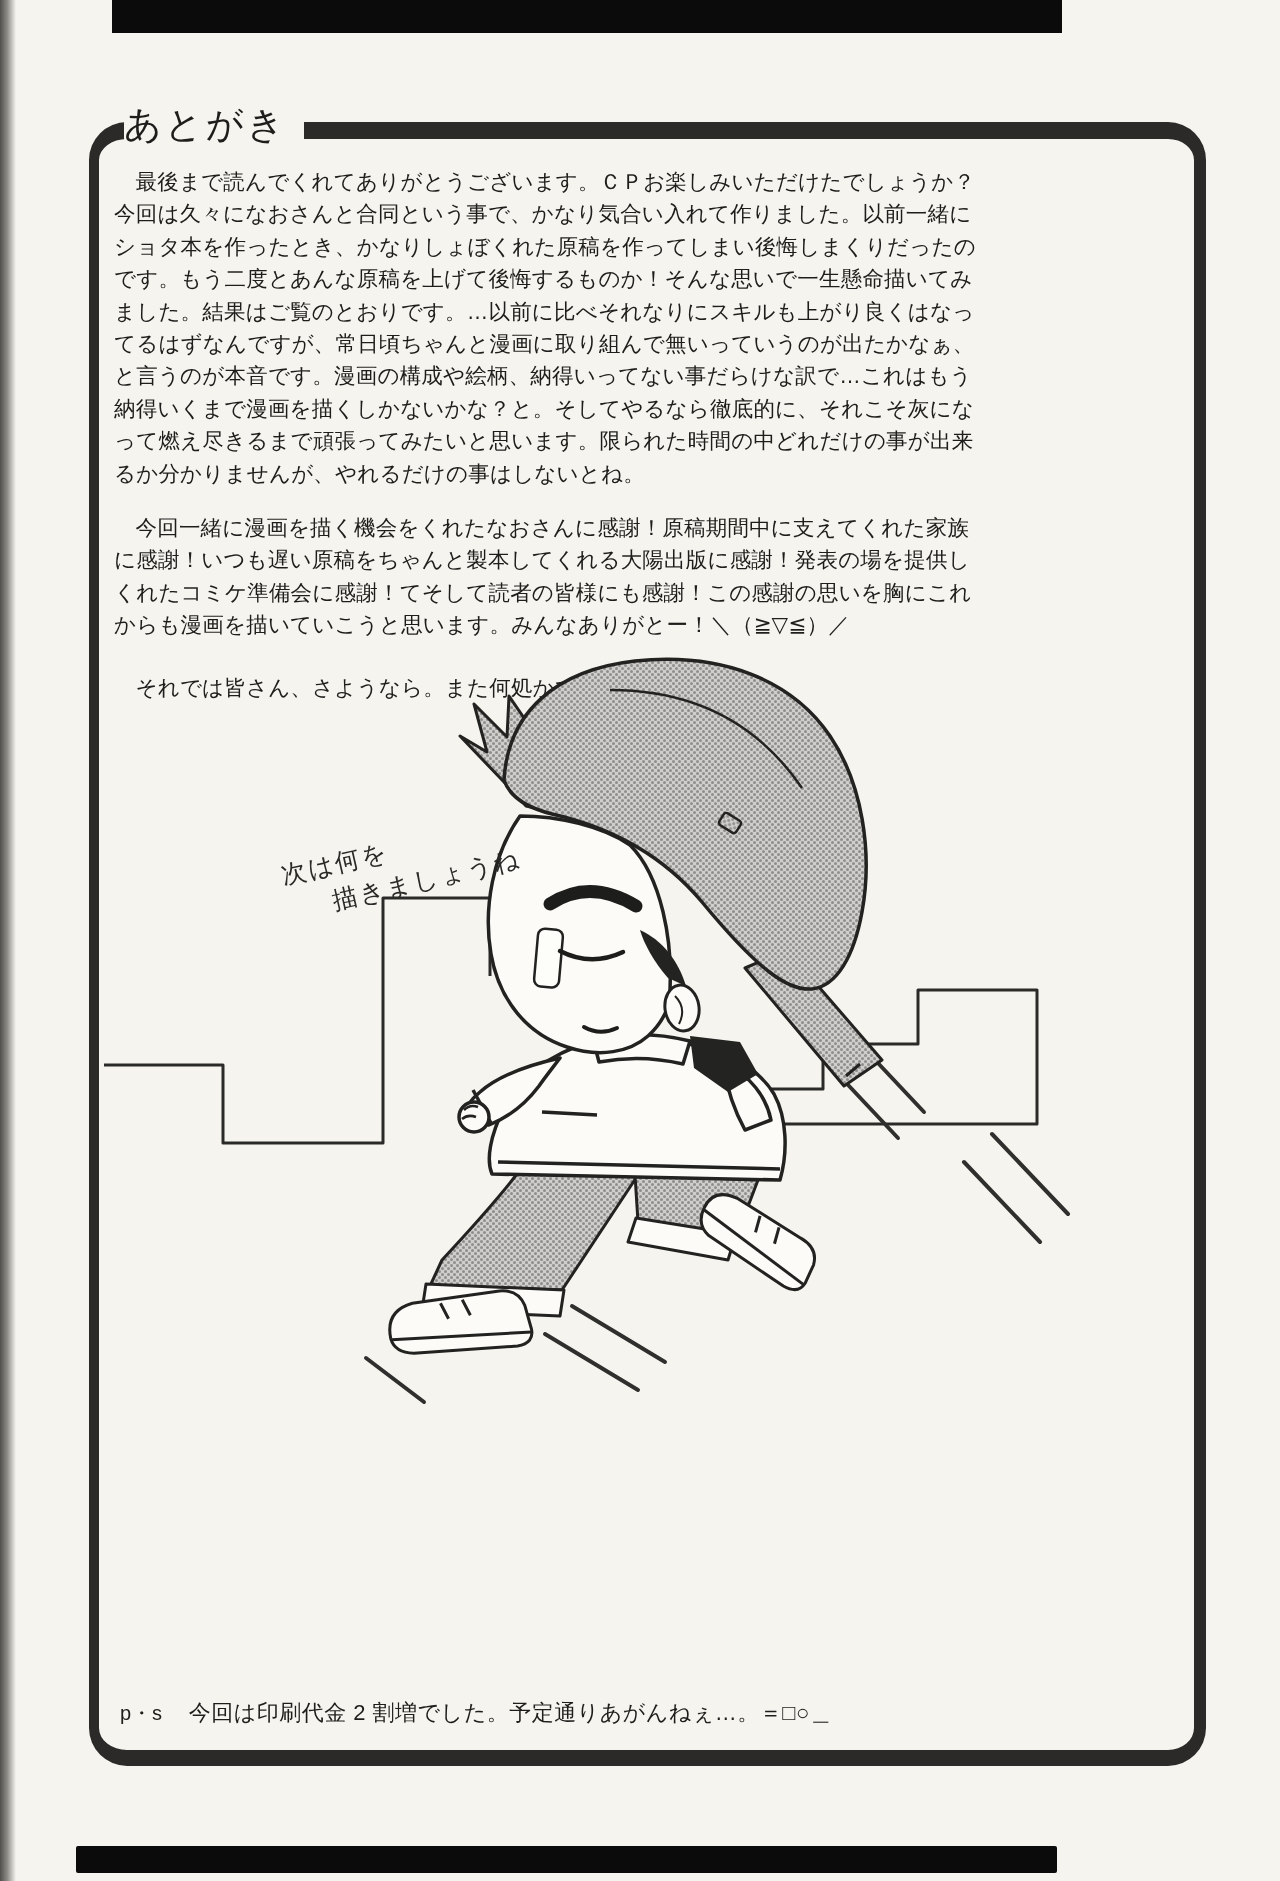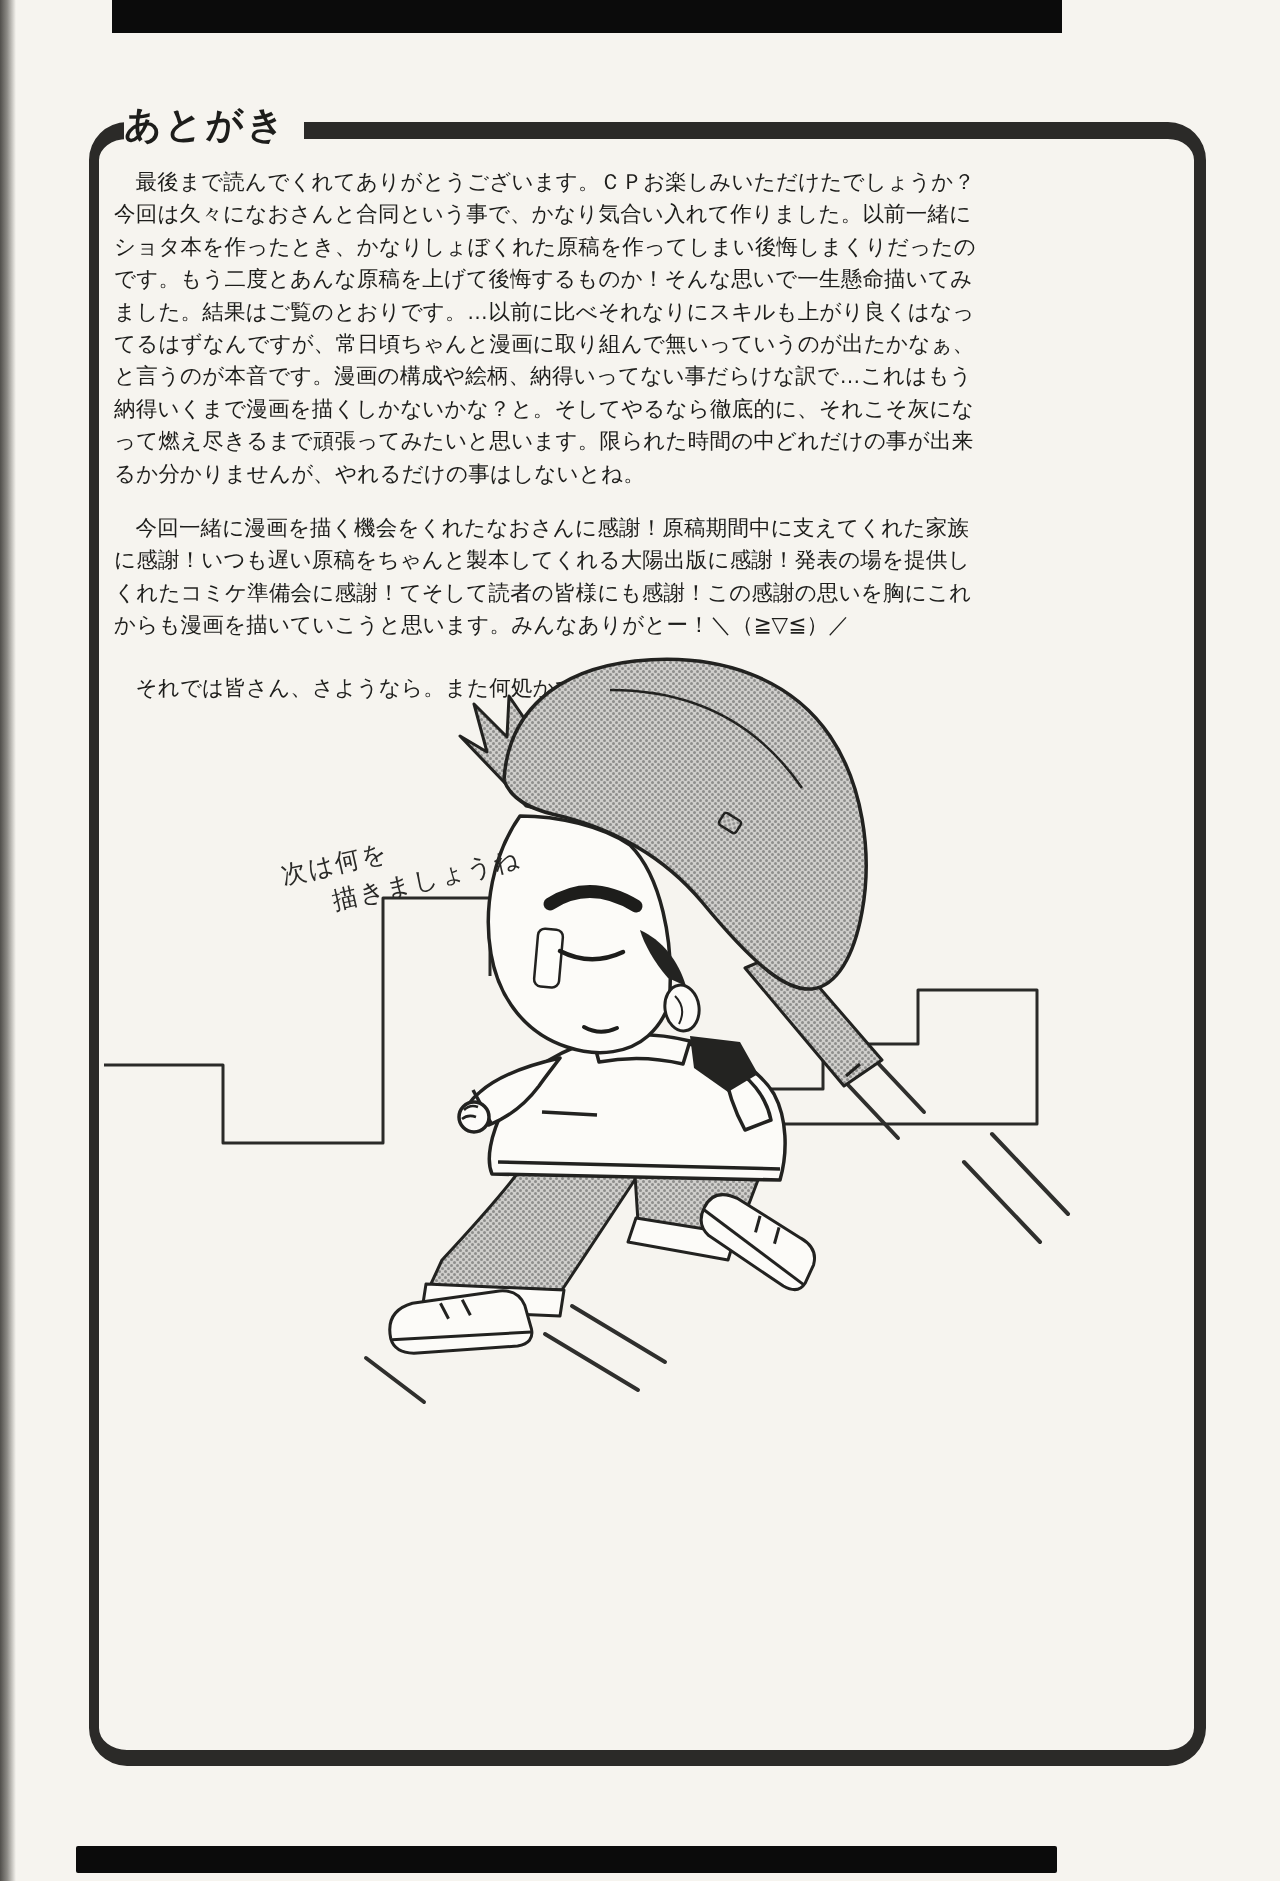--- a/index.html
+++ b/index.html
@@ -17,21 +17,21 @@
   .scan-bar.bottom { left:76px;  top:1846px; width:981px; height:27px; border-radius:2px; }
   .frame {
     position:absolute; left:89px; top:122px; width:1117px; height:1644px;
     box-sizing:border-box;
     border:10px solid #2b2a28; border-top-width:17px; border-bottom-width:16px; border-right-width:12px;
     border-radius:38px;
   }
   .title {
     position:absolute; left:124px; top:101px; width:180px; height:48px;
     background:#f6f4ef; z-index:3;
-    font-size:37px; letter-spacing:3px; font-weight:700;
+    font-size:37px; letter-spacing:3px; font-weight:400;
     display:flex; align-items:center;
   }
   .para {
     position:absolute; left:114px; width:910px;
     font-size:21.5px; line-height:32.4px; letter-spacing:0.2px;
     white-space:pre-line; text-indent:1em;
   }
   .p1 { top:166px; }
   .p2 { top:512px; }
   .p3 { top:672px; }
@@ -167,14 +167,18 @@
     <g fill="none" stroke="#1d1d1b" stroke-linecap="round">
       <path stroke-width="13" d="M 460,264 Q 500,238 546,266"></path>
       <g transform="rotate(5 458 318)">
         <rect x="446" y="289" width="25" height="58" rx="7" fill="#fdfdfa" stroke="#222220" stroke-width="2.5"></rect>
       </g>
       <path stroke-width="4.5" d="M 470,311 Q 501,327 533,312"></path>
       <path stroke-width="4" d="M 494,387 Q 510,396 527,388"></path>
     </g>
   </svg>
 
+  <div class="ps">
+    <span class="prefix">p・s</span>
+    <span>今回は印刷代金 2 割増でした。予定通りあがんねぇ…。＝□○＿</span>
+  </div>
 
 </div>
 
 </body></html>

